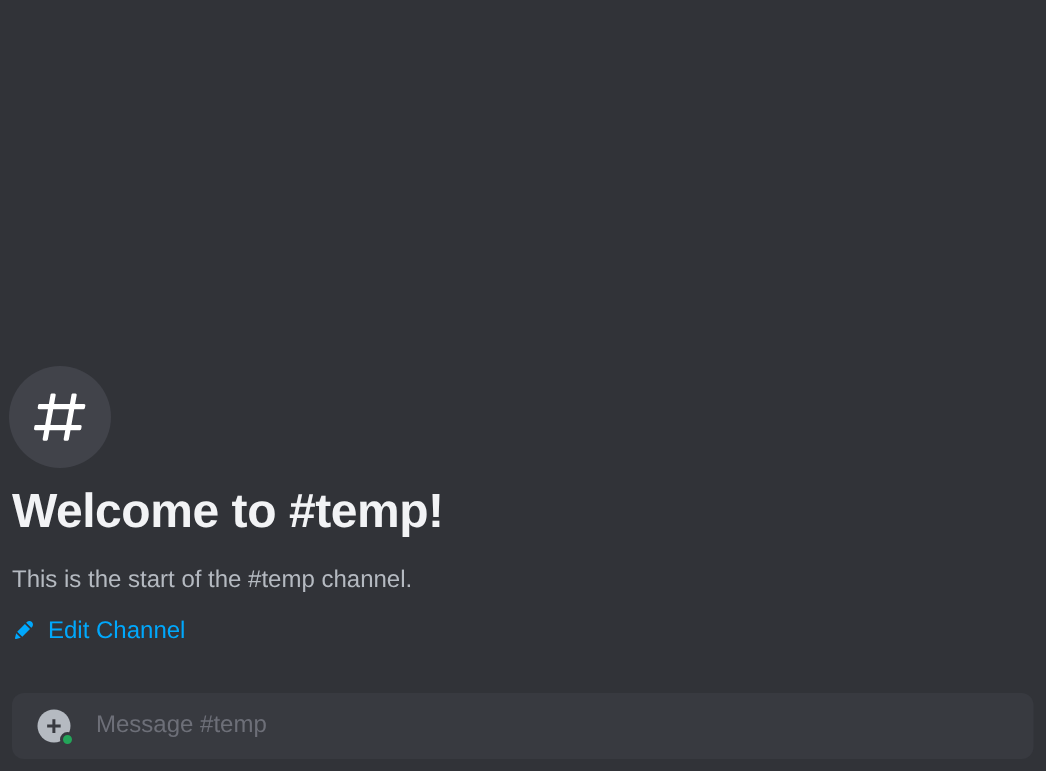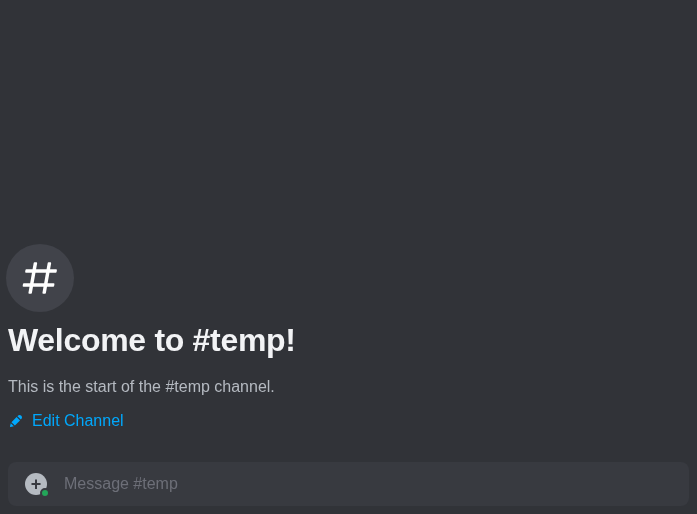--- a/index.html
+++ b/index.html
@@ -49,21 +49,20 @@
       letter-spacing: -0.3px;
     }
     .welcome-subtitle {
       color: #b5bac1;
       font-size: 16px;
       font-weight: 400;
       margin-bottom: 12px;
     }
     .edit-channel-link {
       display: inline-flex;
-      align-items: center;
       gap: 8px;
       color: #00a8fc;
       font-size: 16px;
       font-weight: 500;
       cursor: pointer;
       padding: 4px 0;
     }
     .edit-channel-link svg {
       width: 16px;
       height: 16px;

